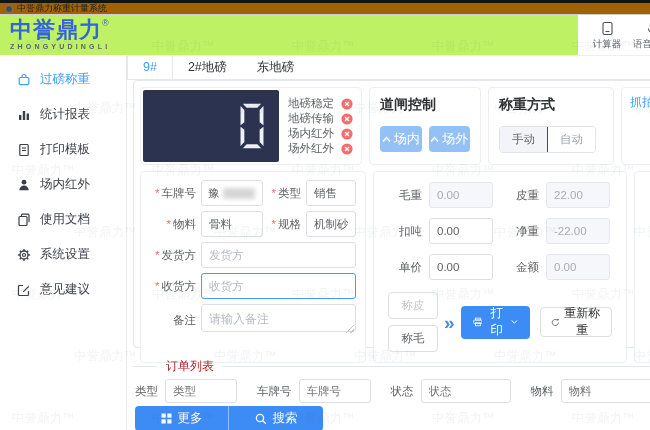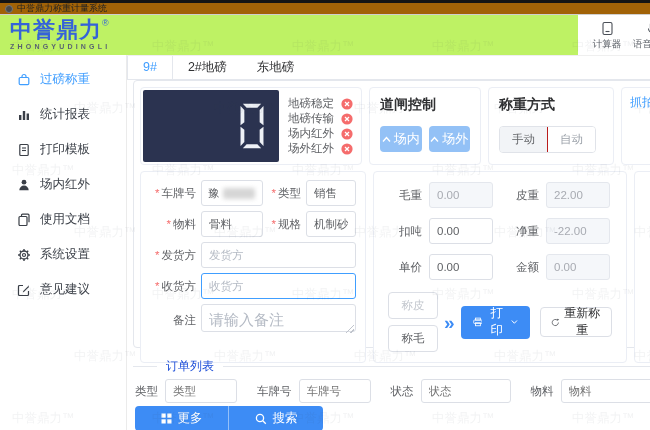--- a/index.html
+++ b/index.html
@@ -61,21 +61,21 @@
   .req::before{content:"*";color:#f56c6c;margin-right:2px}
   .lw1{width:46px;margin-right:5px}.lw2{width:34px;margin:0 5px 0 4px}.lwf{width:46px;margin-right:5px}
   .fin{height:26px;border:1px solid #dcdfe6;border-radius:3px;padding:0 7px;font-size:11.5px;
     color:#606266;outline:none;background:#fff;width:100%;font-family:inherit}
   .fin::placeholder,.ftext::placeholder{color:#b4bac4}
   .fw1{width:62px;flex-shrink:0}.fw2{flex:1;min-width:0}
   .focused{border-color:#409eff}
   .plate-box{width:62px;flex-shrink:0;height:26px;border:1px solid #dcdfe6;border-radius:3px;
     display:flex;align-items:center;padding:0 6px;font-size:11.5px;color:#606266;gap:3px}
   .blurred{width:32px;height:11px;background:#d6d6d6;border-radius:2px;filter:blur(2px)}
-  .ftext{height:28px;border:1px solid #dcdfe6;border-radius:3px;padding:6px 7px 0;font-size:15px;
+  .ftext{height:28px;border:1px solid #dcdfe6;border-radius:3px;padding:6px 7px 0;font-size:12px;
     color:#606266;outline:none;resize:none;width:100%;font-family:inherit;position:relative}
   .ta-wrap{position:relative;flex:1;min-width:0}
   .grip{position:absolute;right:2px;bottom:3px;width:9px;height:9px;pointer-events:none;
     background:repeating-linear-gradient(-45deg,transparent,transparent 2px,#c0c4cc 2px,#c0c4cc 3px);
     clip-path:polygon(100% 0,100% 100%,0 100%)}
   
   .weights-card{width:254px;padding:10px 14px;display:flex;flex-direction:column}
   .w-row{display:flex;align-items:center;margin-bottom:10px}
   .wlabel{width:34px;text-align:right;font-size:11.5px;color:#606266;margin-right:7px;flex-shrink:0}
   .win{width:64px;height:26px;border:1px solid #dcdfe6;border-radius:3px;padding:0 7px;
@@ -88,21 +88,21 @@
     font-size:11.5px;color:#606266;cursor:pointer;font-family:inherit}
   .small-btn.disabled{color:#c3c7ce}
   .dbl-chev{color:#3d8cf5;font-size:19px;font-weight:bold;margin:0 6px;line-height:1}
   .print-btn{height:33px;padding:0 12px;background:#3d8cf5;color:#fff;border:none;border-radius:4px;
     font-size:12.5px;display:flex;align-items:center;gap:5px;cursor:pointer;font-family:inherit}
   .reweigh-btn{height:30px;padding:0 10px;border:1px solid #dcdfe6;background:#fff;border-radius:4px;
     font-size:12px;color:#303133;display:flex;align-items:center;gap:4px;margin-left:10px;cursor:pointer;font-family:inherit}
   
   .order-divider{position:absolute;left:6px;top:303px;width:540px;display:flex;align-items:center}
   .dline{height:1px;background:#e4e7ed}.dshort{width:24px}.dlong{flex:1}
-  .dtext{font-size:12px;color:#1d4ed8;font-weight:500;padding:0 9px;white-space:nowrap}
+  .dtext{font-size:12px;color:#b91c1c;font-weight:500;padding:0 9px;white-space:nowrap}
   .filter-row{position:absolute;left:8px;top:324px;display:flex;align-items:center;
     font-size:11.5px;color:#606266}
   .fgroup{display:flex;align-items:center;margin-right:20px}
   .fglabel{margin-right:7px;white-space:nowrap}
   .fgin{height:24px;border:1px solid #dcdfe6;border-radius:3px;padding:0 7px;font-size:11.5px;
     color:#606266;outline:none;font-family:inherit}
   .bottom-btns{position:absolute;left:8px;top:351px;display:flex}
   .bbtn{width:94px;height:25px;background:#3d8cf5;color:#fff;border:none;font-size:12.5px;
     display:flex;align-items:center;justify-content:center;gap:6px;cursor:pointer;font-family:inherit}
   .bbtn.first{border-radius:4px 0 0 4px;border-right:1px solid rgba(255,255,255,.45)}

